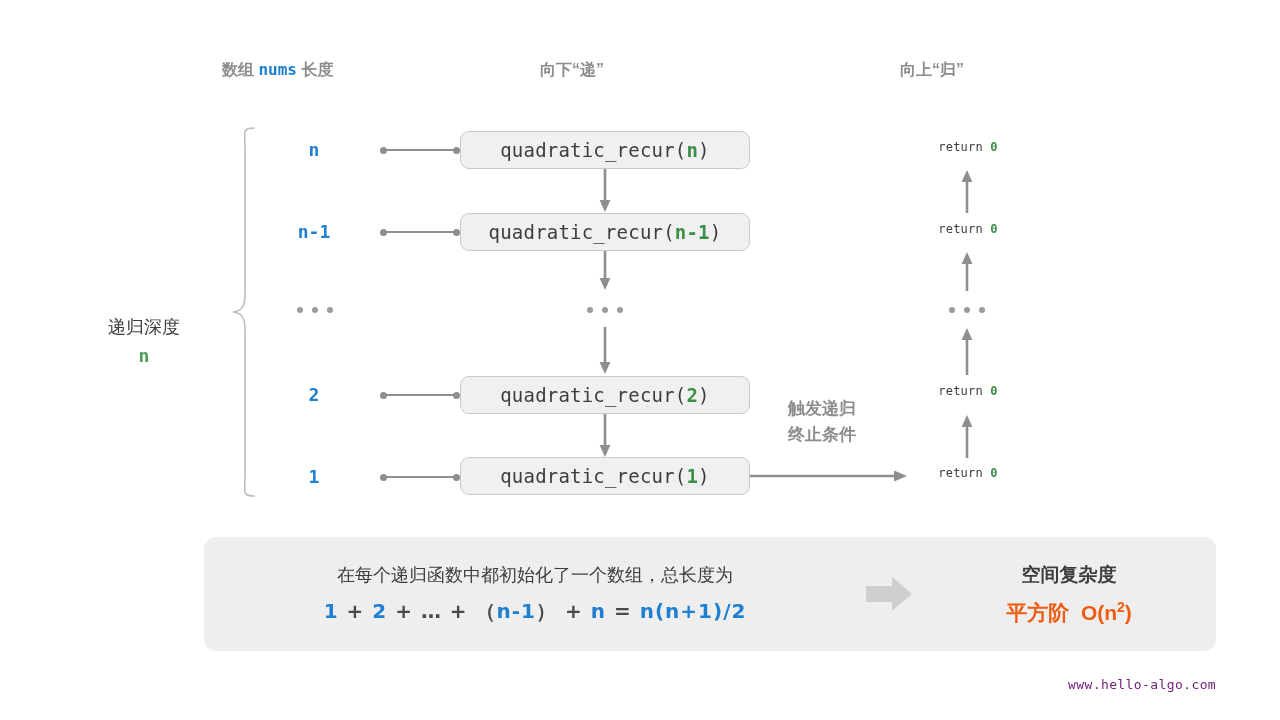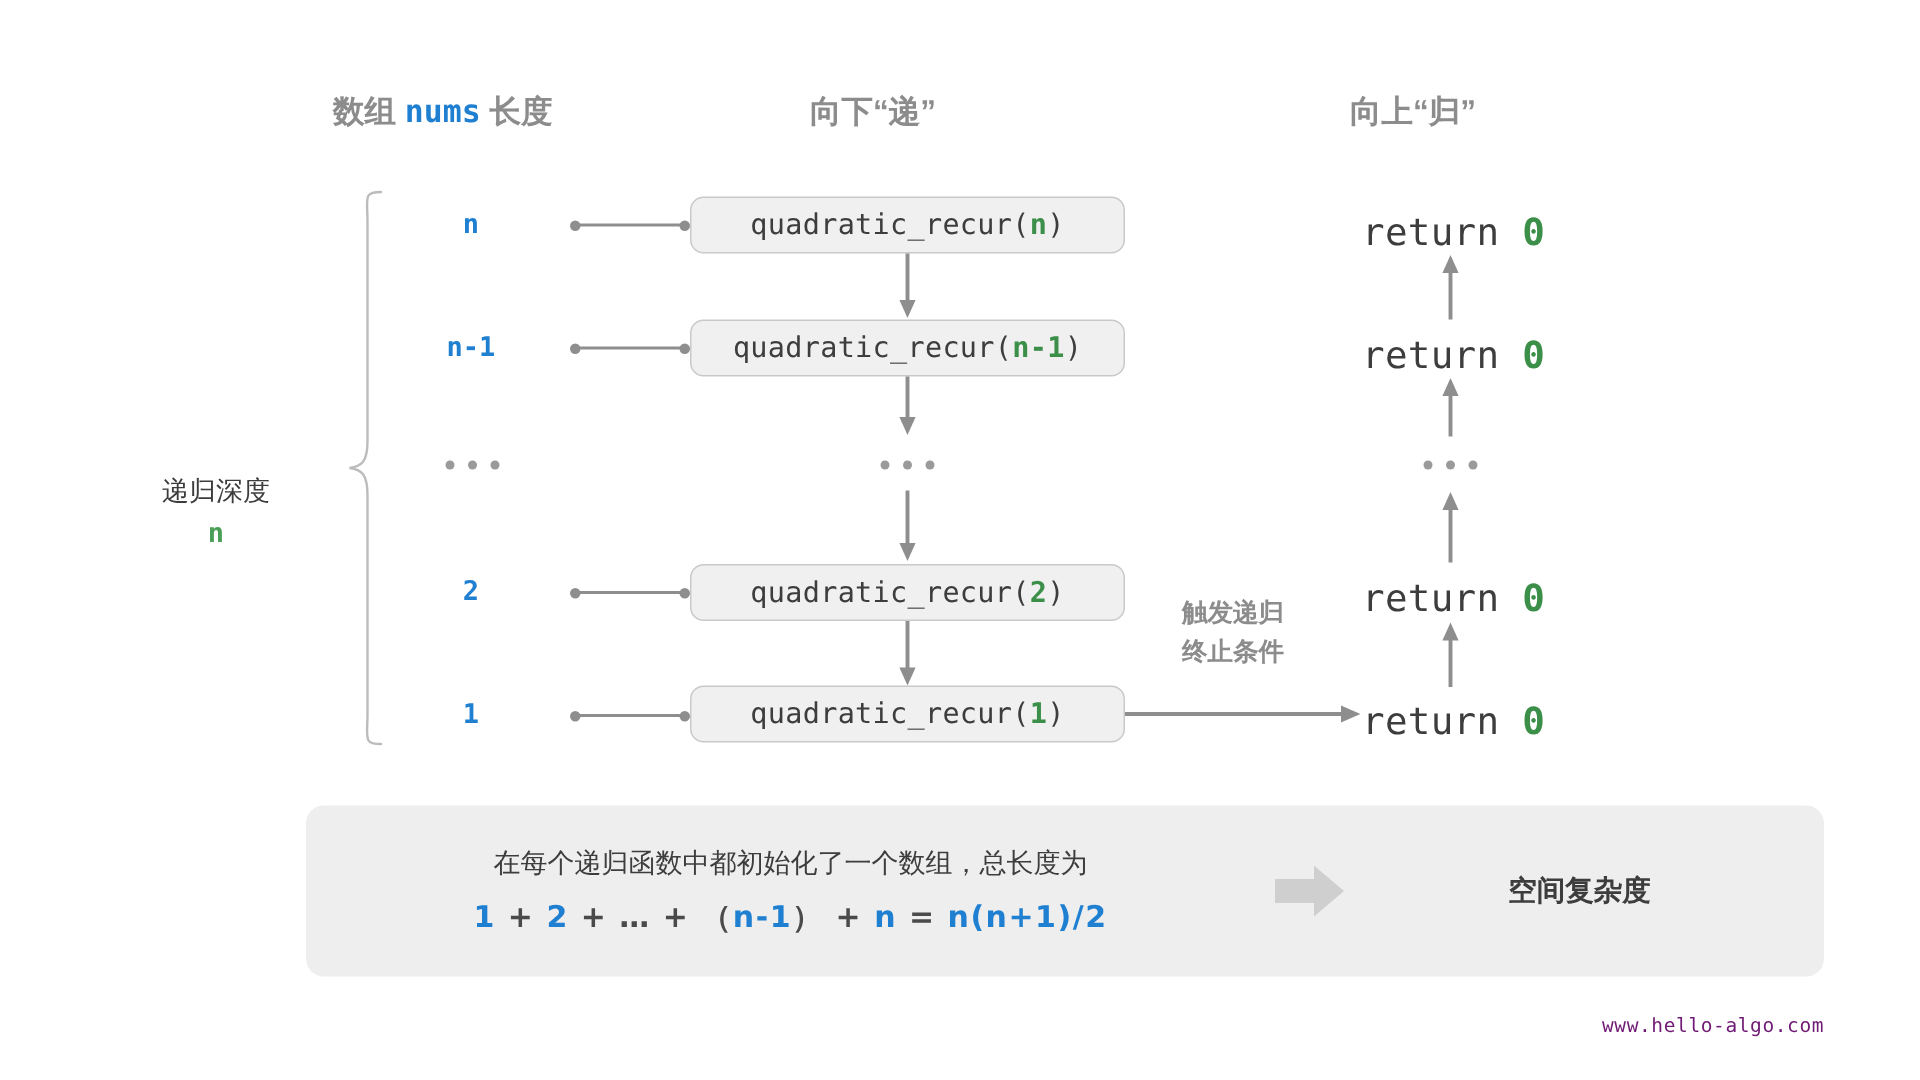--- a/index.html
+++ b/index.html
@@ -10,21 +10,21 @@
     width: 1280px; height: 720px;
     position: relative; overflow: hidden;
     font-family: "Liberation Sans", "DejaVu Sans", sans-serif;
     -webkit-font-smoothing: antialiased;
   }
   .stage { position: absolute; inset: 0; }
   .abs { position: absolute; }
 
   
   .col-header {
-    font-size: 21px;
+    font-size: 16px;
     font-weight: 700;
     color: #8c8c8c;
     white-space: nowrap;
   }
   .col-header .mono-blue {
     font-family: "DejaVu Sans Mono", "Liberation Mono", monospace;
     color: #1f7fd1;
     font-weight: 700;
   }
 
@@ -80,21 +80,21 @@
     font-size: 19px;
     color: #3d3d3d;
     white-space: nowrap;
     letter-spacing: 0.2px;
   }
   .fn-box .arg { color: #3c8f49; font-weight: 700; }
 
   
   .ret {
     font-family: "DejaVu Sans Mono", "Liberation Mono", monospace;
-    font-size: 25px;
+    font-size: 12px;
     color: #3d3d3d;
     white-space: nowrap;
     letter-spacing: 0.2px;
   }
   .ret .zero { color: #3c8f49; font-weight: 700; }
 
   
   .conn { height: 10px; }
   .conn .bar {
     position: absolute; left: 4px; right: 4px; top: 4px;
@@ -152,21 +152,21 @@
     flex: 0 0 auto;
     width: 74px;
     display: flex;
     align-items: center;
     justify-content: center;
   }
   .summary-right {
     flex: 0 0 auto;
     width: 286px;
     text-align: center;
-    padding-right: 20px;
+    padding-right: 4px;
   }
   .sum-title {
     font-size: 19px;
     font-weight: 700;
     color: #3d3d3d;
     white-space: nowrap;
   }
   .sum-complexity {
     margin-top: 11px;
     font-size: 21px;
@@ -393,18 +393,22 @@
     <div class="arrow-block">
       <span>
         <svg width="46" height="34" viewBox="0 0 46 34">
           <path d="M0 9 L26 9 L26 0 L46 17 L26 34 L26 25 L0 25 Z" fill="#cfcfcf"></path>
         </svg>
       </span>
     </div>
 
     <div class="summary-right">
       <div class="sum-title">空间复杂度</div>
+      <div class="sum-complexity">
+        <span>平方阶</span>
+        <span>&nbsp;<span>O(n</span><sup>2</sup><span>)</span></span>
+      </div>
     </div>
   </div>
 
   <div class="abs watermark" style="left:1068px; top:677px;">www.hello-algo.com</div>
 
 </div>
 
 </body></html>

